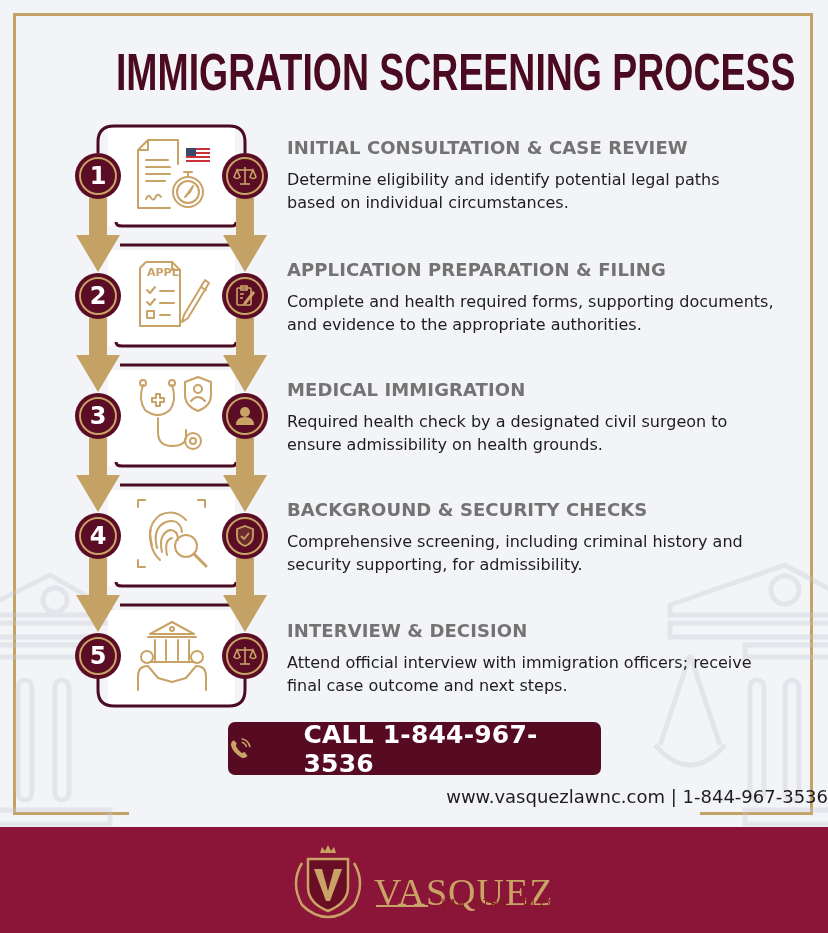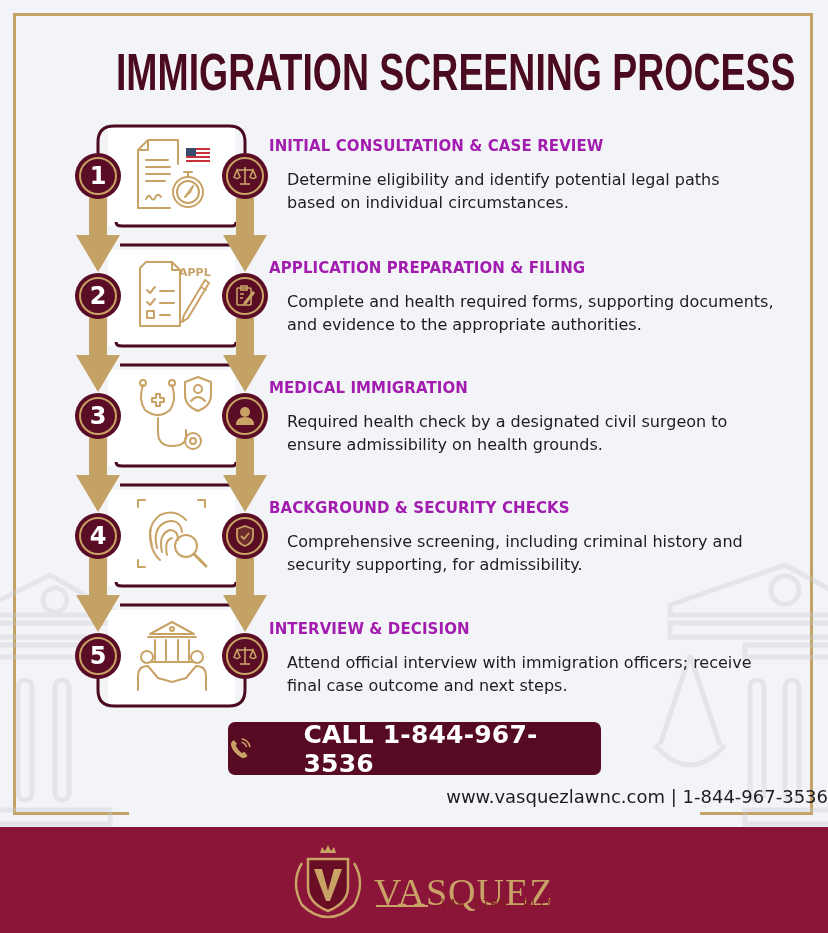--- a/index.html
+++ b/index.html
@@ -35,22 +35,22 @@
     content:""; position:absolute; left:4px; top:4px; right:4px; bottom:4px;
     border:2px solid #c9a266; border-radius:50%; box-sizing:border-box;
   }
   .step-num {
     color:#ffffff; font-weight:700; font-size:24px; position:relative; z-index:1;
     font-family:"DejaVu Sans", sans-serif;
   }
   .step-icon { position:relative; z-index:1; width:26px; height:26px; }
 
   .heading {
-    position:absolute; left:269px; font-weight:700; font-size:15px;
-    color:#a21caf; white-space:nowrap; letter-spacing:0.1px;
+    position:absolute; left:287px; font-weight:700; font-size:18px;
+    color:#737373; white-space:nowrap; letter-spacing:0.1px;
     font-family:"DejaVu Sans", sans-serif;
   }
   .desc {
     position:absolute; left:287px; font-size:16px; color:#1d1d1f; line-height:23px;
     width:500px; font-family:"DejaVu Sans", sans-serif;
   }
 
   .cta {
     position:absolute; left:228px; top:722px; width:373px; height:53px;
     background:#560b22; border-radius:7px;
@@ -280,21 +280,21 @@
 <svg style="position:absolute;left:186px;top:148px" width="24" height="16" viewBox="0 0 24 16">
   <rect width="24" height="16" fill="#ffffff"></rect>
   <g fill="#c8303a">
       <rect y="0" width="24" height="2"></rect>
       <rect y="4" width="24" height="2"></rect>
       <rect y="8" width="24" height="2"></rect>
       <rect y="12" width="24" height="2"></rect>
     </g>
   <rect width="10" height="8" fill="#3a4a6a"></rect>
 </svg>
-<div style="position:absolute;left:147px;top:266px;font-size:11px;font-weight:700;color:#c9a266;font-family:'DejaVu Sans',sans-serif;margin-left:32px;">APPL</div>
+<div style="position:absolute;left:147px;top:266px;font-size:11px;font-weight:700;color:#c9a266;font-family:'DejaVu Sans',sans-serif;">APPL</div>
 
 <div class="heading" style="top:137px">INITIAL CONSULTATION &amp; CASE REVIEW</div>
 <div class="desc" style="top:168px;width:470px">Determine eligibility and identify potential legal paths based on individual circumstances.</div>
 
 <div class="heading" style="top:259px">APPLICATION PREPARATION &amp; FILING</div>
 <div class="desc" style="top:290px;width:490px">Complete and health required forms, supporting documents, and evidence to the appropriate authorities.</div>
 
 <div class="heading" style="top:379px">MEDICAL IMMIGRATION</div>
 <div class="desc" style="top:410px;width:495px">Required health check by a designated civil surgeon to ensure admissibility on health grounds.</div>
 

